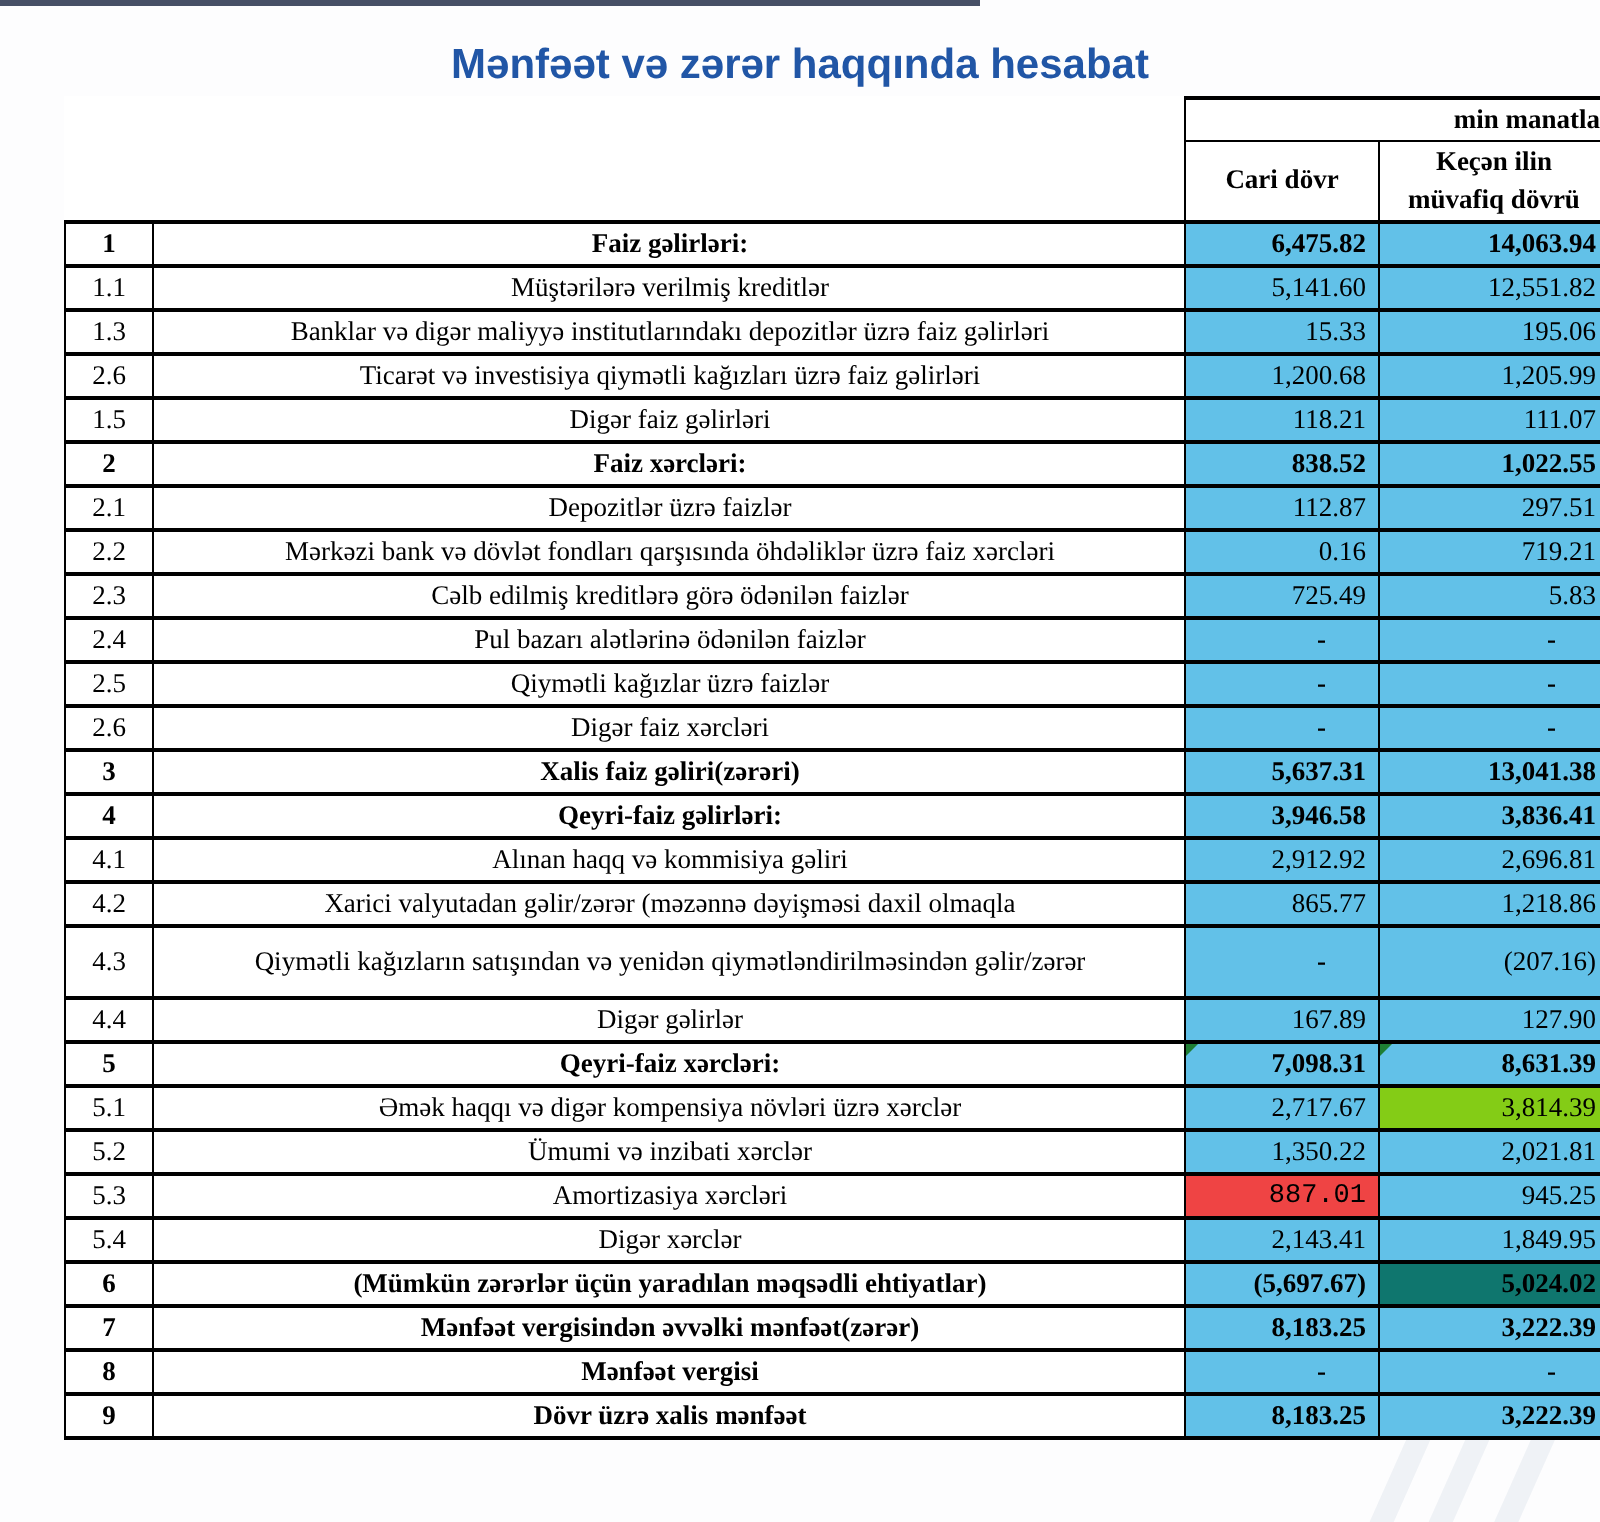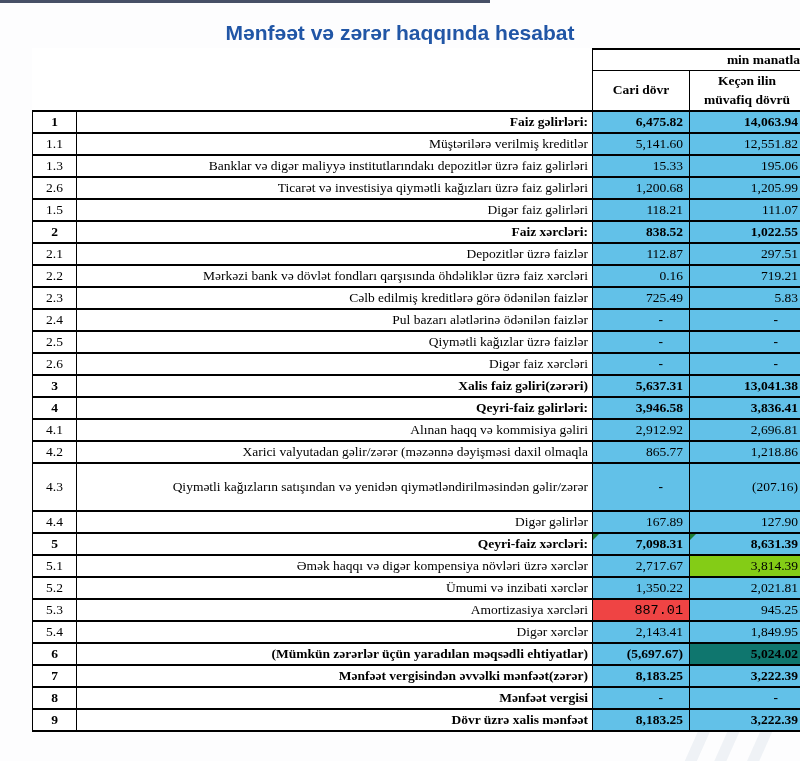--- a/index.html
+++ b/index.html
@@ -27,24 +27,24 @@
   td, th { overflow: hidden; }
 
   .ghost { border: none; background: transparent; }
   td.unit { border: 1px solid #000; border-top-width: 2px; height: 21px;
     text-align: right; font-weight: bold; padding-right: 4px; font-size: 13.5px; }
   th.colhead { border: 1px solid #000; height: 41px; text-align: center; vertical-align: middle;
     font-weight: bold; font-size: 13.5px; line-height: 1.45; padding: 0 4px; }
 
   tbody td { border: 1px solid #000; border-top-width: 2px; height: 22px; vertical-align: middle; }
   tbody tr:last-child td { border-bottom-width: 2px; }
-  tbody tr.tall td { height: 48px; }
+  tbody tr.tall td { height: 36px; }
 
   td.c-num { text-align: center; padding: 0 2px; }
-  td.c-label { text-align: right; padding: 1px 4px 1px 5px; }
+  td.c-label { text-align: center; padding: 1px 4px 1px 5px; }
   td.c-val { text-align: right; padding: 0 6px 0 2px; position: relative; }
   td.c-val.dash { padding-right: 26px; font-weight: bold; }
 
   tr.section td { font-weight: bold; }
 
   td.flag::before { content: ""; position: absolute; top: 0; left: 0; width: 0; height: 0;
     border-top: 6px solid #1e7e34; border-right: 6px solid transparent; }
 </style>
 </head>
 <body>

